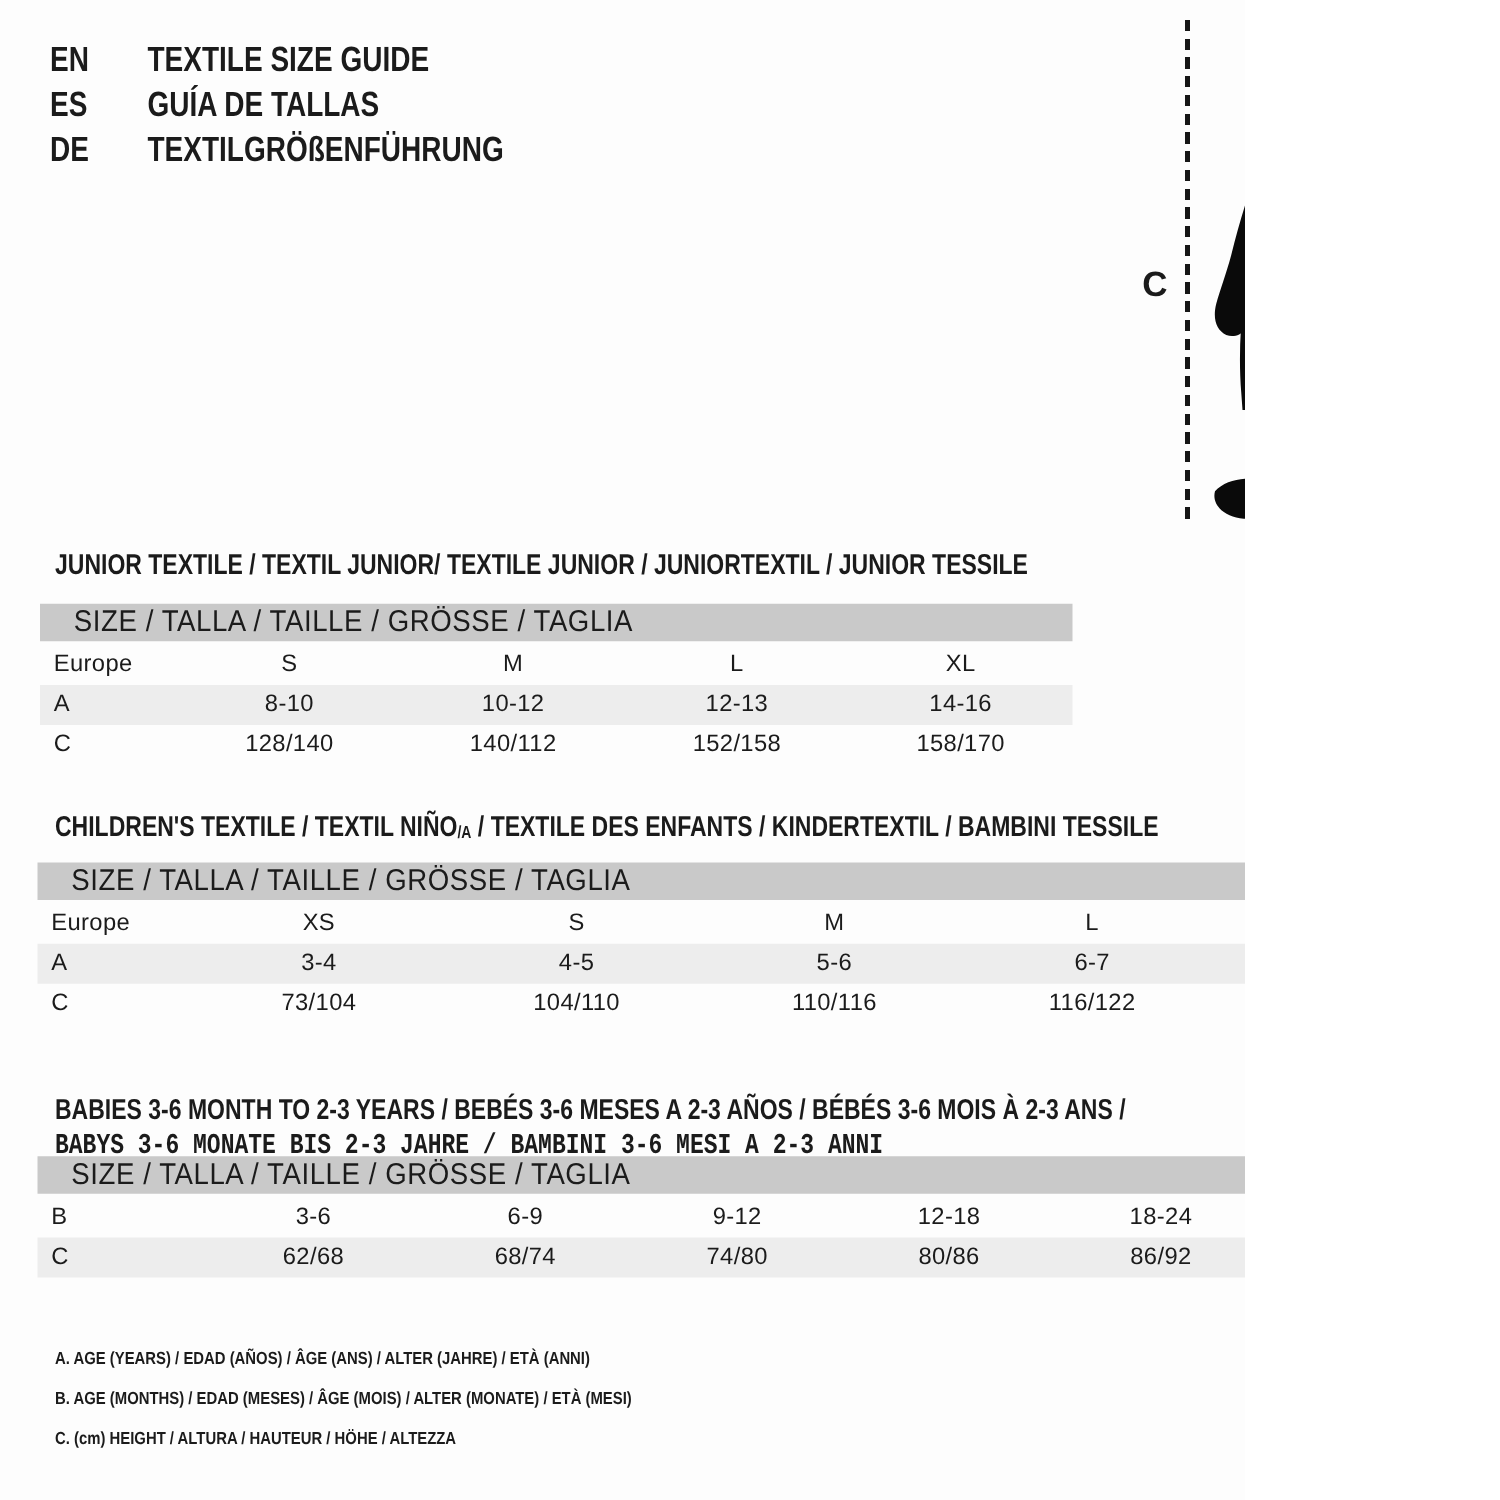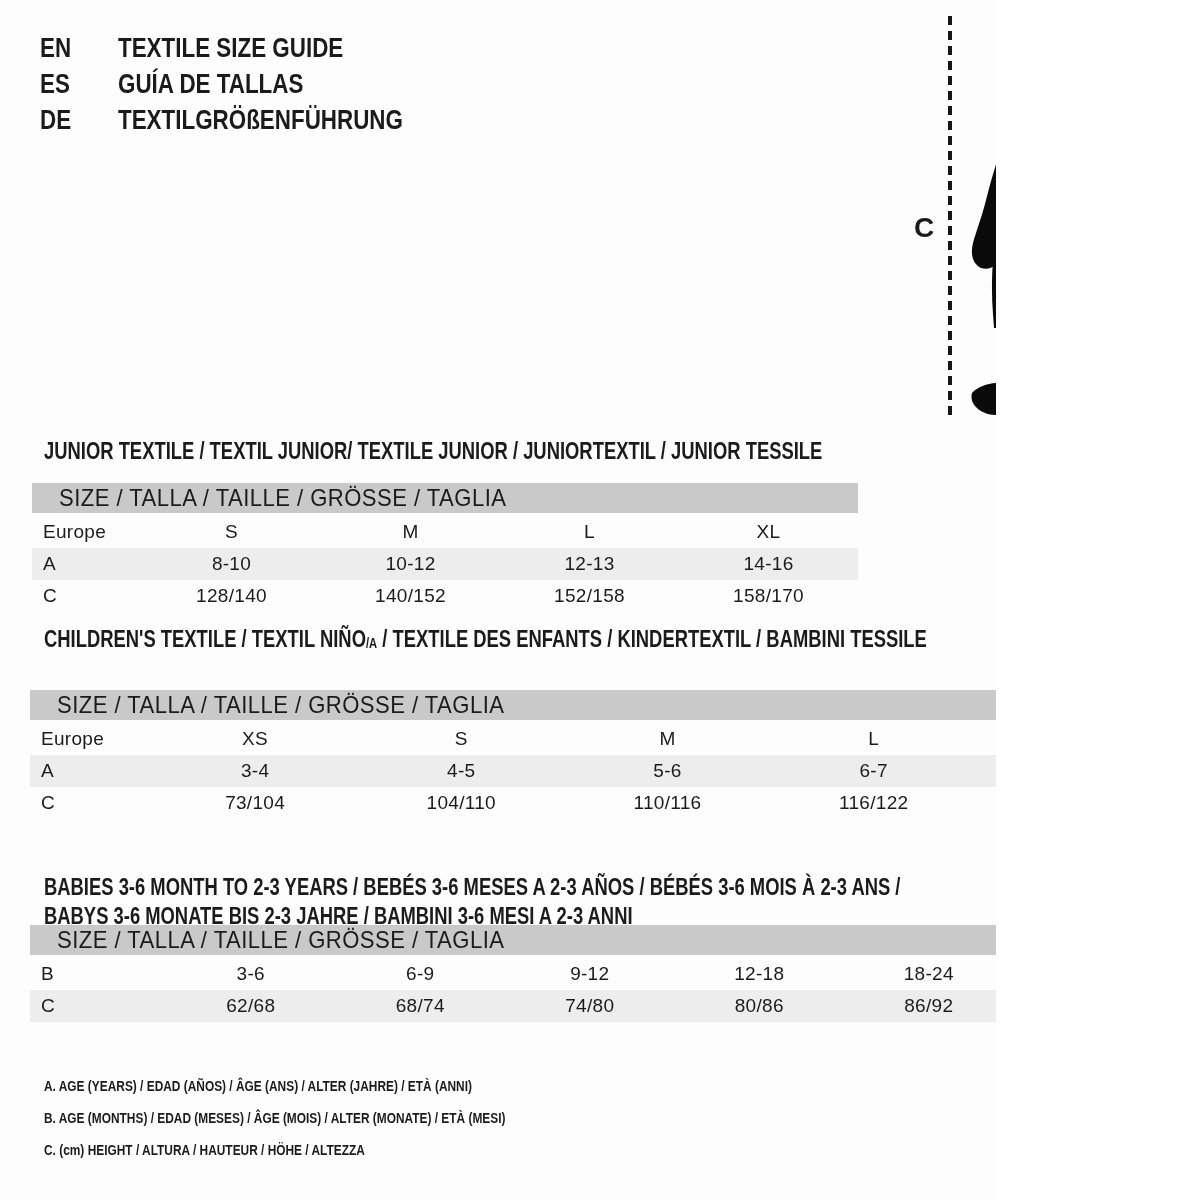--- a/index.html
+++ b/index.html
@@ -107,27 +107,27 @@
     <div class="row cols-j shade">
       <span class="cell lbl">A</span>
       <span class="cell val">8-10</span>
       <span class="cell val">10-12</span>
       <span class="cell val">12-13</span>
       <span class="cell val">14-16</span>
     </div>
     <div class="row cols-j">
       <span class="cell lbl">C</span>
       <span class="cell val">128/140</span>
-      <span class="cell val">140/152</span>
+      <span class="cell val">140/112</span>
       <span class="cell val">152/158</span>
       <span class="cell val">158/170</span>
     </div>
   </div>
 
-  <div class="sec-head" style="left:44px; top:626px;">
+  <div class="sec-head" style="left:44px; top:648px;">
     <span class="cond"><span>CHILDREN'S TEXTILE / TEXTIL NIÑO</span><span class="subsm">/A</span><span> / TEXTILE DES ENFANTS / KINDERTEXTIL / BAMBINI TESSILE</span></span>
   </div>
   <div class="size-table" style="left:30px; top:690px; width:1153px;">
     <div class="bar">
       <span class="bar-text">SIZE / TALLA / TAILLE / GRÖSSE / TAGLIA</span>
     </div>
     <div class="row cols-c">
       <span class="cell lbl">Europe</span>
       <span class="cell val">XS</span>
       <span class="cell val">S</span>
@@ -148,21 +148,21 @@
       <span class="cell val">73/104</span>
       <span class="cell val">104/110</span>
       <span class="cell val">110/116</span>
       <span class="cell val">116/122</span>
       <span class="cell val">122/128</span>
     </div>
   </div>
 
   <div class="sec-head" style="left:44px; top:851px;margin-top:23px;">
     <div><span class="cond">BABIES 3-6 MONTH TO 2-3 YEARS / BEBÉS 3-6 MESES A 2-3 AÑOS / BÉBÉS 3-6 MOIS À 2-3 ANS /</span></div>
-    <div style="margin-top:2px;"><span class="cond">BABYS 3-6 MONATE BIS 2-3 JAHRE / BAMBINI 3-6 MESI A 2-3 ANNI</span></div>
+    <div style="margin-top:2px;font-family:Liberation Mono, monospace;"><span class="cond">BABYS 3-6 MONATE BIS 2-3 JAHRE / BAMBINI 3-6 MESI A 2-3 ANNI</span></div>
   </div>
   <div class="size-table" style="left:30px; top:925px; width:1153px;">
     <div class="bar">
       <span class="bar-text">SIZE / TALLA / TAILLE / GRÖSSE / TAGLIA</span>
     </div>
     <div class="row cols-b">
       <span class="cell lbl">B</span>
       <span class="cell val">3-6</span>
       <span class="cell val">6-9</span>
       <span class="cell val">9-12</span>

